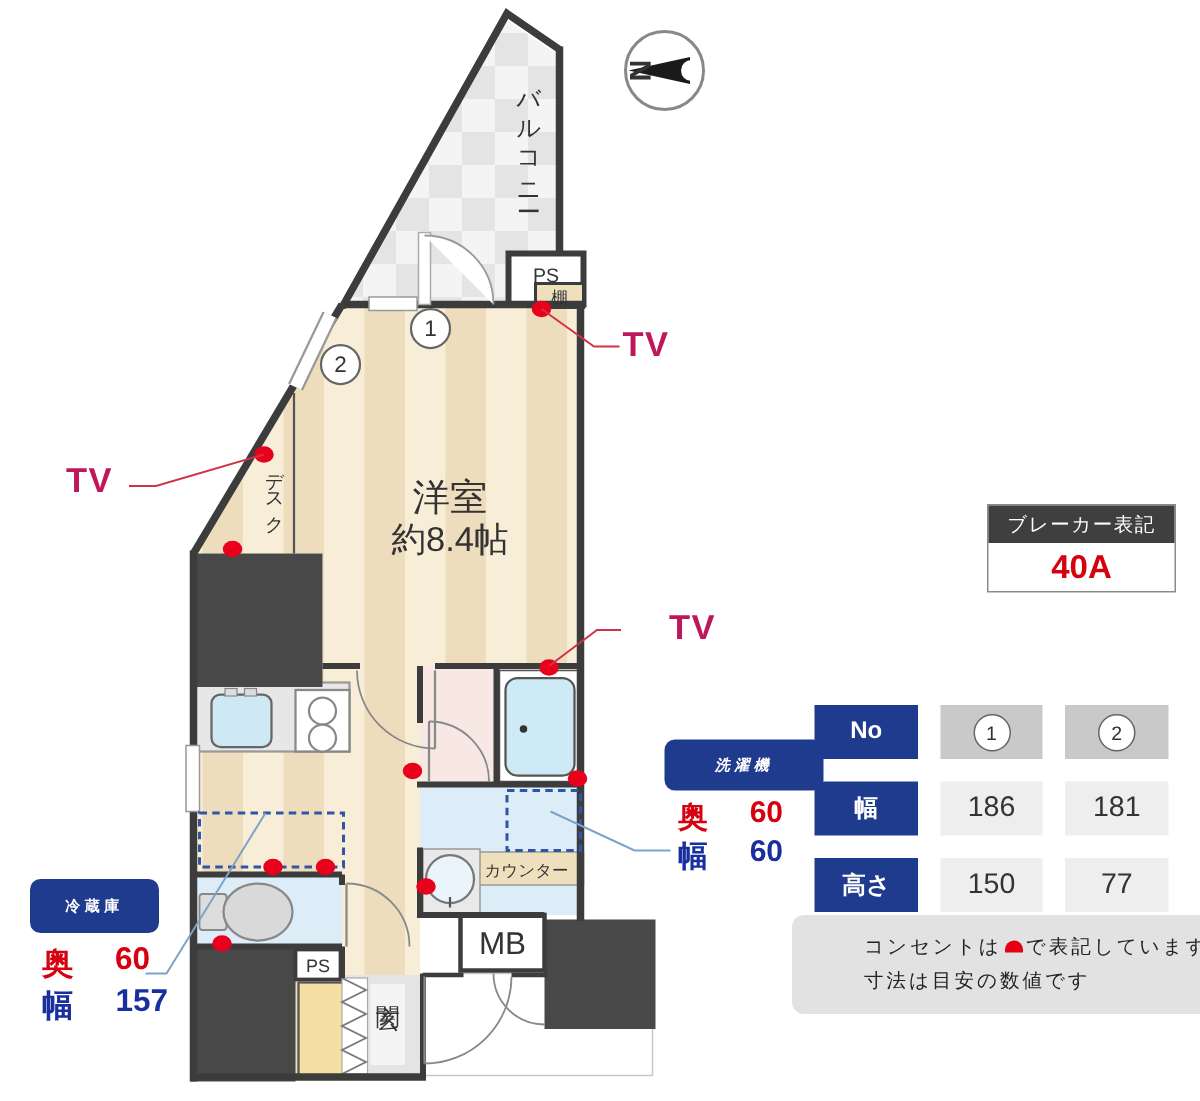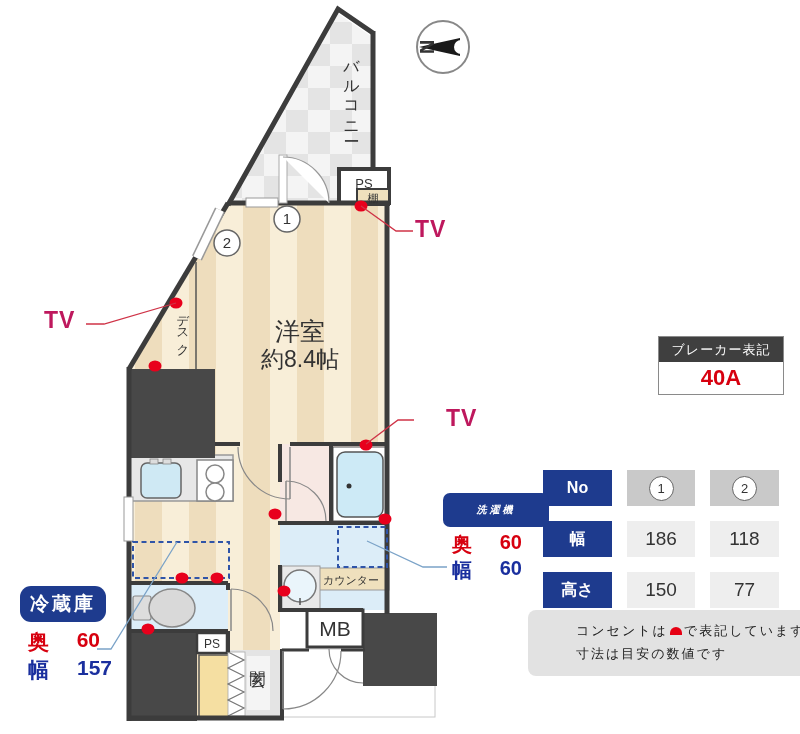--- a/index.html
+++ b/index.html
@@ -199,37 +199,37 @@
 <div class="abs ct-grid" style="left:543px;top:470px;">
   <div class="ct-head">No</div>
   <div class="ct-numcell">
     <span class="circled">1</span>
   </div>
   <div class="ct-numcell">
     <span class="circled">2</span>
   </div>
   <div class="ct-head">幅</div>
   <div class="ct-val">186</div>
-  <div class="ct-val">118</div>
+  <div class="ct-val">181</div>
   <div class="ct-head">高さ</div>
   <div class="ct-val">150</div>
   <div class="ct-val">77</div>
 </div>
 
 <div class="abs navy-chip" style="left:443px;top:493px;width:106px;height:34px;font-size:10px;letter-spacing:3px;font-style:italic;">洗濯機</div>
 <div class="abs dimrow dim-red" style="left:452px;top:531px;width:70px;font-size:20px;">
   <span>奥</span>
   <span>60</span>
 </div>
 <div class="abs dimrow dim-blue" style="left:452px;top:557px;width:70px;font-size:20px;">
   <span>幅</span>
   <span>60</span>
 </div>
 
-<div class="abs navy-chip" style="left:20px;top:586px;width:86px;height:36px;font-size:19px;letter-spacing:3px;border-radius:11px;">冷蔵庫</div>
+<div class="abs navy-chip" style="left:20px;top:586px;width:86px;height:36px;font-size:10px;letter-spacing:3px;">冷蔵庫</div>
 <div class="abs dimrow dim-red" style="left:28px;top:628px;width:72px;font-size:21px;">
   <span>奥</span>
   <span>60</span>
 </div>
 <div class="abs dimrow dim-blue" style="left:28px;top:656px;width:84px;font-size:21px;">
   <span>幅</span>
   <span>157</span>
 </div>
 
 <div class="abs note" style="left:528px;top:610px;width:240px;padding-left:48px;">

